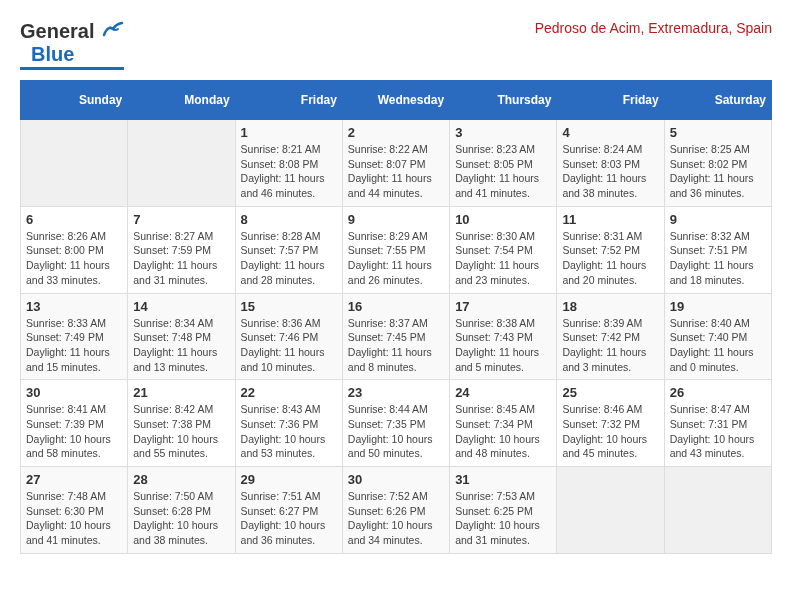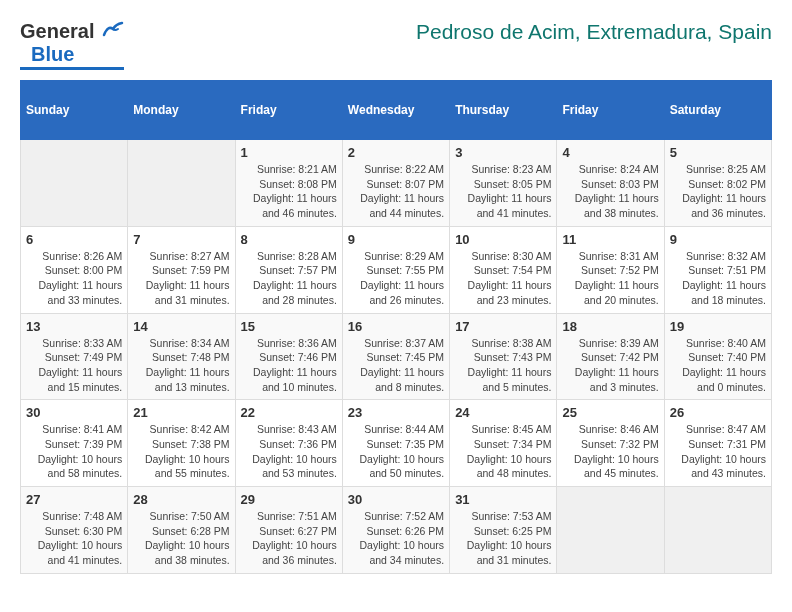--- a/index.html
+++ b/index.html
@@ -19,35 +19,35 @@
     .title-section {
       text-align: right;
     }
     .month-title {
       font-size: 36px;
       font-weight: bold;
       color: #333;
       line-height: 1.1;
     }
     .location {
-      font-size: 21px;
-      color: #0f766e;
+      font-size: 14px;
+      color: #b91c1c;
     }
     table {
       width: 100%;
       border-collapse: collapse;
       font-size: 11px;
     }
     thead tr {
       background-color: #2a6abf;
       color: white;
     }
     thead th {
-      padding: 22px 5px;
-      text-align: left;
+      padding: 12px 5px;
+      text-align: right;
       font-weight: bold;
       font-size: 12px;
       border: 1px solid #2a6abf;
     }
     tbody tr {
       border-bottom: 1px solid #ccc;
     }
     tbody tr:nth-child(odd) {
       background: #f9f9f9;
     }
@@ -65,21 +65,20 @@
       font-weight: bold;
       font-size: 13px;
       color: #333;
       display: block;
       margin-bottom: 2px;
     }
     .day-info {
       color: #444;
       font-size: 10.5px;
       line-height: 1.4;
-      text-align: right;
     }
     .empty-cell {
       background: #f0f0f0;
     }
     .logo-container {
       display: flex;
       flex-direction: column;
     }
     .logo-top {
       display: flex;

